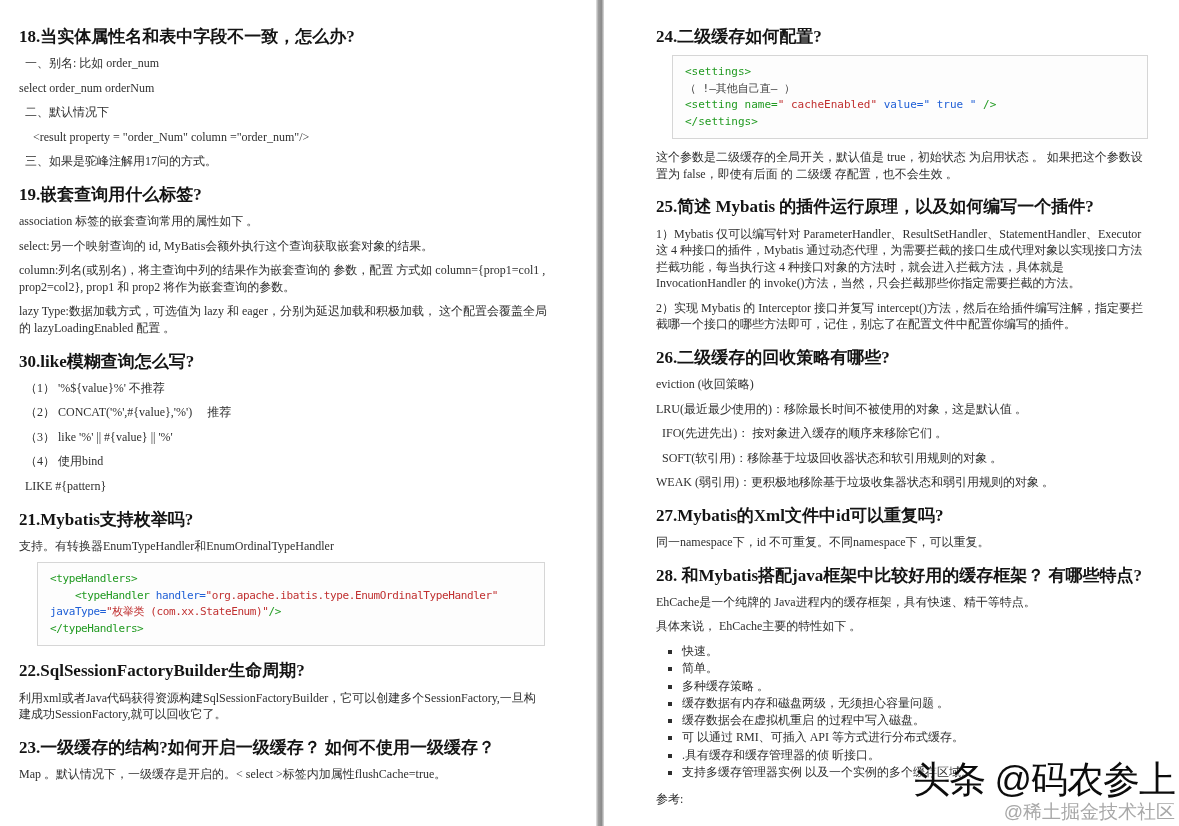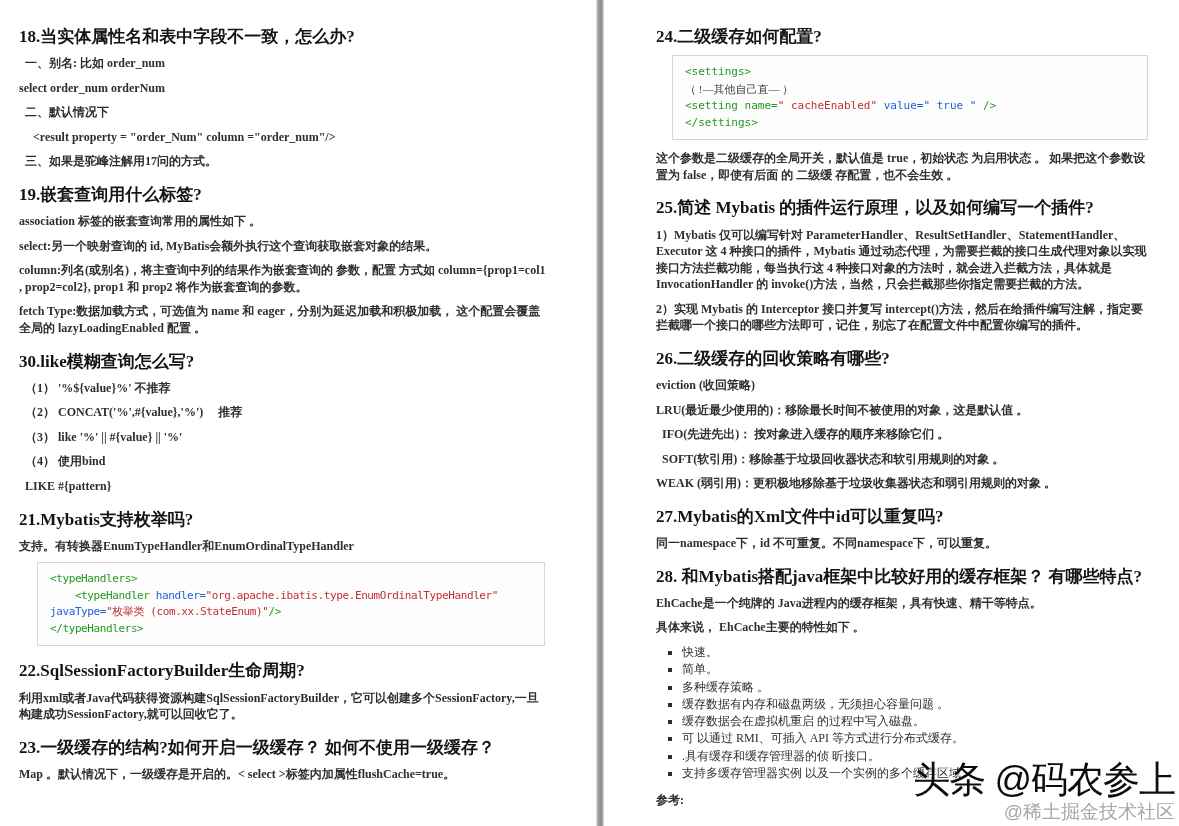--- a/index.html
+++ b/index.html
@@ -17,37 +17,37 @@
   .page-divider {
     position:absolute; left:596px; top:0; width:8px; height:826px;
     background:linear-gradient(90deg,#e6e6e6 0%,#9e9e9e 30%,#8a8a8a 68%,#dedede 100%);
   }
   h2.q {
     font-size:17px; font-weight:bold; color:#141414;
     margin:14px 0 8px; line-height:1.25;
     font-family:"Liberation Serif", serif;
   }
   p.t {
-    font-size:12px; line-height:1.38; margin:8px 0; color:#2e2e2e;font-weight:bold;
+    font-size:12px; line-height:1.38; margin:8px 0; color:#2e2e2e;
   }
   .indent1 { padding-left:14px; }
   .indent2 { padding-left:6px; }
   .code {
     border:1px solid #d6d6d6; background:#fdfdfd;
     padding:8px 12px; margin:8px 2px 10px 18px;
     font-family:"DejaVu Sans Mono", monospace;
     font-size:11px; line-height:1.5;
   }
   .code-right { margin-left:16px; margin-right:2px; }
   .code-left  { letter-spacing:-0.4px; }
   .code-line { white-space:pre-wrap; }
   .tok-green { color:#219a21; }
   .tok-blue  { color:#1f5fd6;text-align:right; }
   .tok-red   { color:#c03030; }
-  .tok-dark  { color:#3c3c3c;font-family:Liberation Serif, serif; }
+  .tok-dark  { color:#3c3c3c; }
   .tight { margin:3px 0; line-height:1.33; }
   ul.feat { margin:8px 0 10px; padding-left:26px; list-style:square; }
   ul.feat li { font-size:12px; line-height:1.44; color:#2e2e2e; }
   .ref { color:#4a4a4a; }
   .wm-primary {
     position:absolute; right:4px; bottom:21px;
     font-family:"Liberation Sans", sans-serif;
     font-weight:normal; font-size:37px; color:#0c0c0c;
     letter-spacing:-1px; white-space:nowrap;
     text-shadow:2px 2px 0 rgba(255,255,255,0.55);
@@ -71,21 +71,21 @@
     <p class="t indent2">二、默认情况下</p>
     <p class="t indent1">&lt;result property = "order_Num" column ="order_num"/&gt;</p>
     <p class="t indent2">三、如果是驼峰注解用17问的方式。</p>
   </section>
 
   <section>
     <h2 class="q">19.嵌套查询用什么标签?</h2>
     <p class="t">association 标签的嵌套查询常用的属性如下 。</p>
     <p class="t">select:另一个映射查询的 id, MyBatis会额外执行这个查询获取嵌套对象的结果。</p>
     <p class="t">column:列名(或别名)，将主查询中列的结果作为嵌套查询的 参数，配置 方式如 column={prop1=col1 , prop2=col2}, prop1 和 prop2 将作为嵌套查询的参数。</p>
-    <p class="t">fetch Type:数据加载方式，可选值为 name 和 eager，分别为延迟加载和积极加载， 这个配置会覆盖全局的 lazyLoadingEnabled 配置 。</p>
+    <p class="t">lazy Type:数据加载方式，可选值为 lazy 和 eager，分别为延迟加载和积极加载， 这个配置会覆盖全局的 lazyLoadingEnabled 配置 。</p>
   </section>
 
   <section>
     <h2 class="q">30.like模糊查询怎么写?</h2>
     <p class="t indent2">（1） '%${value}%'  不推荐</p>
     <p class="t indent2">（2） CONCAT('%',#{value},'%')　 推荐</p>
     <p class="t indent2">（3） like '%' || #{value} || '%'</p>
     <p class="t indent2">（4） 使用bind</p>
     <p class="t indent2">LIKE #{pattern}</p>
   </section>

